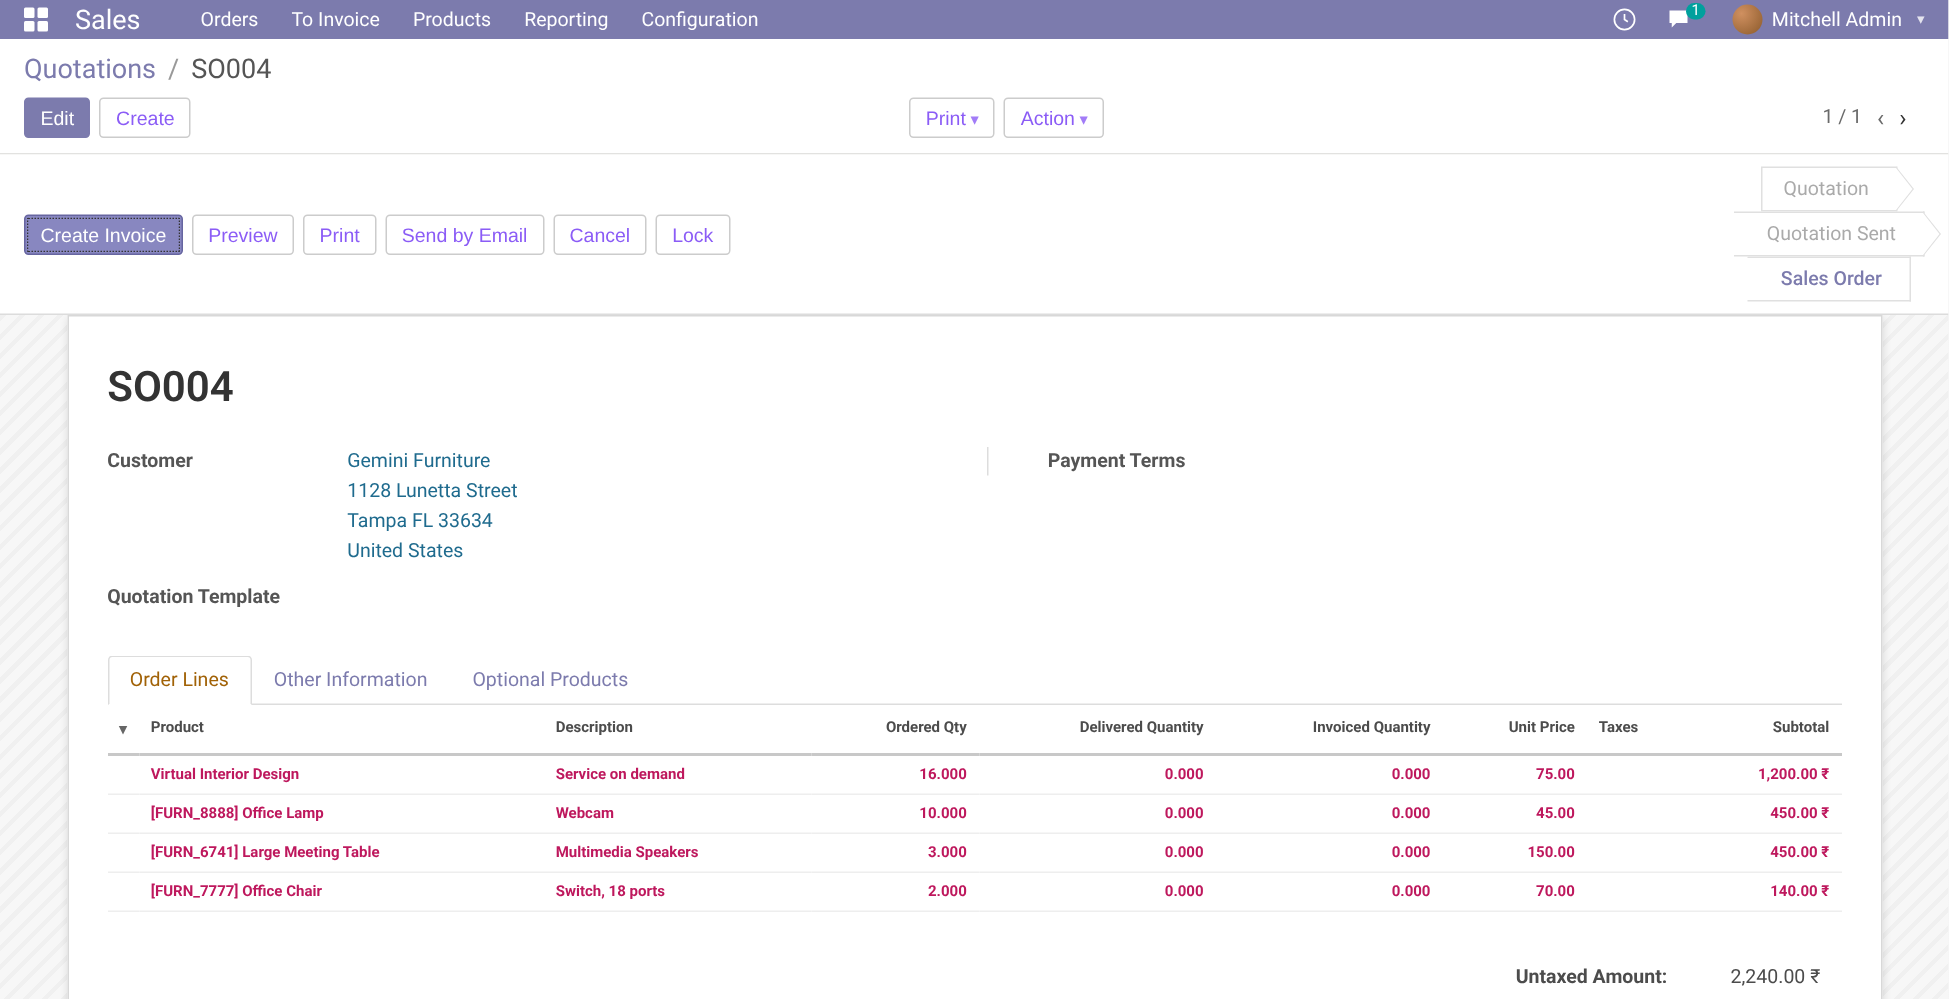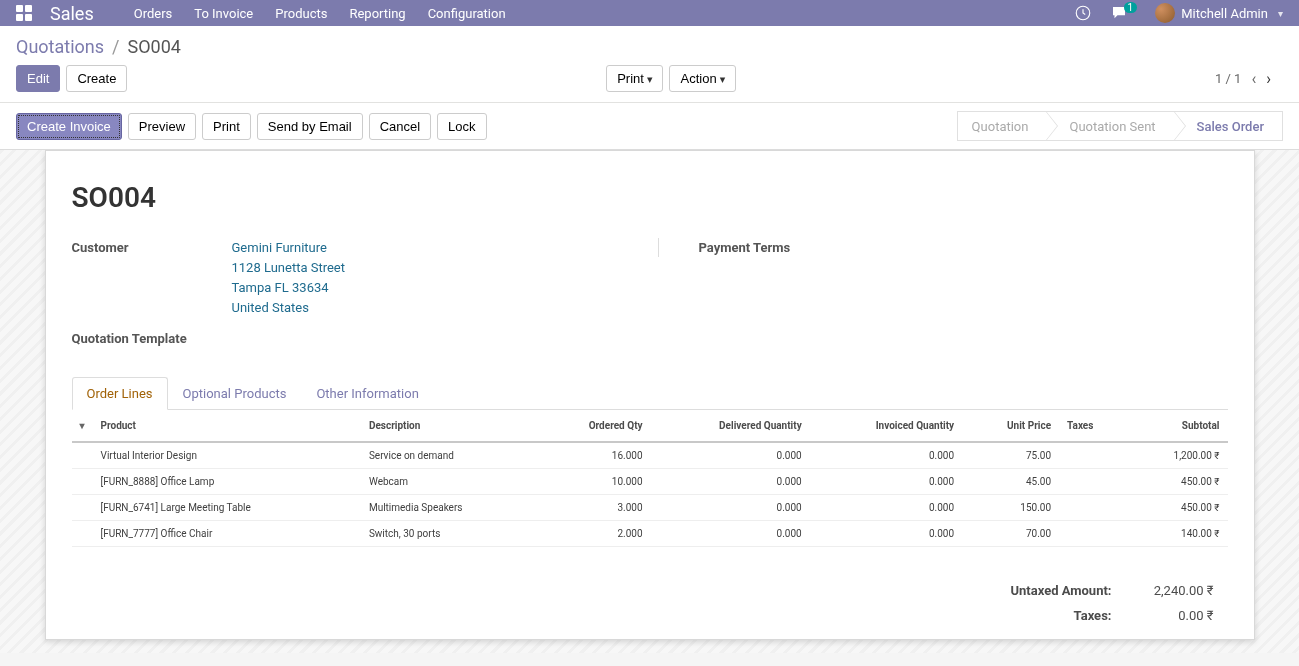--- a/index.html
+++ b/index.html
@@ -62,21 +62,21 @@
 }
 .breadcrumb .sep { color: #999; }
 .breadcrumb .current { color: #555; }
 .cp-row { display: flex; align-items: center; }
 .cp-left, .cp-center, .cp-right { display: flex; align-items: center; }
 .cp-left { flex: 0 0 auto; gap: 6px; }
 .cp-center { flex: 1; justify-content: center; gap: 6px; }
 .cp-right { flex: 0 0 auto; justify-content: flex-end; gap: 10px; align-items: center; }
 
 .btn {
-  border: 1px solid #ccc; background: #fff; color: #000000;
+  border: 1px solid #ccc; background: #fff; color: #8b5cf6;
   padding: 5px 10px; font-size: 13px; cursor: pointer;
   border-radius: 3px;
 }
 .btn-primary { background: #7c7bad; color: #fff; border-color: #7c7bad; }
 .btn-primary-focus { background: #8887c0; border-color:#6665a0; outline: 1px dotted #333; outline-offset: -3px; }
 .btn-drop::after { content: " ▾"; font-size: 11px; opacity: .8; }
 
 .pager { color: #6a6a6a; font-size: 13px; display: flex; align-items: center; gap: 10px; }
 .pager .nav-btn { cursor: pointer; color: #6a6a6a; font-size: 16px; }
 .pager .nav-btn:last-child { color: #333; }
@@ -86,21 +86,21 @@
   background: #fff;
   border-bottom: 1px solid #dcdcdc;
   padding: 8px 16px;
   display: flex;
   align-items: center;
   justify-content: space-between;
 }
 .action-buttons { display: flex; gap: 6px; }
 
 
-.status-bar { display: flex; align-items: center; }
+.status-bar { display: flex; align-items: center; flex-direction: column; }
 .status-step {
   position: relative;
   padding: 6px 18px 6px 22px;
   background: #fff;
   color: #aaa;
   font-size: 13px;
   border: 1px solid #e0e0e0;
   border-left: none;
   height: 30px;
   display: flex; align-items: center;
@@ -185,21 +185,22 @@
 table.order-lines th {
   text-align: left; padding: 10px 8px;
   border-bottom: 2px solid #c8c8c8;
   font-weight: 700; color: #4c4c4c;
   background: #fff;
 }
 table.order-lines th.num, table.order-lines td.num { text-align: right; }
 table.order-lines td {
   padding: 7px 8px;
   border-bottom: 1px solid #eee;
-  color: #404040;
+  color: #be185d;
+  font-weight: bold;
 }
 th.toggle-col { width: 18px; }
 .chev-down::before { content: "▾"; color: #666; }
 
 .totals { margin-top: 30px; display: flex; justify-content: flex-end; }
 .totals table td { padding: 4px 12px; font-size: 13px; }
 .totals .lbl { text-align: right; font-weight: 700; color: #4c4c4c; }
 .totals .val { text-align: right; min-width: 100px; }
 
 svg .stroke { stroke: #fff; stroke-width: 1.5; fill: none; }
@@ -306,22 +307,22 @@
       <div class="field-col col-right">
         <div class="field-row">
           <div class="field-label">Payment Terms</div>
           <div class="field-value"></div>
         </div>
       </div>
     </div>
 
     <div class="tabs">
       <div class="tab active">Order Lines</div>
+      <div class="tab">Other Information</div>
       <div class="tab">Optional Products</div>
-      <div class="tab">Other Information</div>
     </div>
 
     <table class="order-lines">
       <thead>
         <tr>
           <th class="toggle-col"><span class="chev-down"></span></th>
           <th>Product</th>
           <th>Description</th>
           <th class="num">Ordered Qty</th>
           <th class="num">Delivered Quantity</th>
@@ -361,21 +362,21 @@
             <td class="num">3.000</td>
             <td class="num">0.000</td>
             <td class="num">0.000</td>
             <td class="num">150.00</td>
             <td></td>
             <td class="num">450.00 ₹</td>
           </tr>
           <tr>
             <td></td>
             <td>[FURN_7777] Office Chair</td>
-            <td>Switch, 30 ports</td>
+            <td>Switch, 18 ports</td>
             <td class="num">2.000</td>
             <td class="num">0.000</td>
             <td class="num">0.000</td>
             <td class="num">70.00</td>
             <td></td>
             <td class="num">140.00 ₹</td>
           </tr>
         </tbody>
     </table>
 

